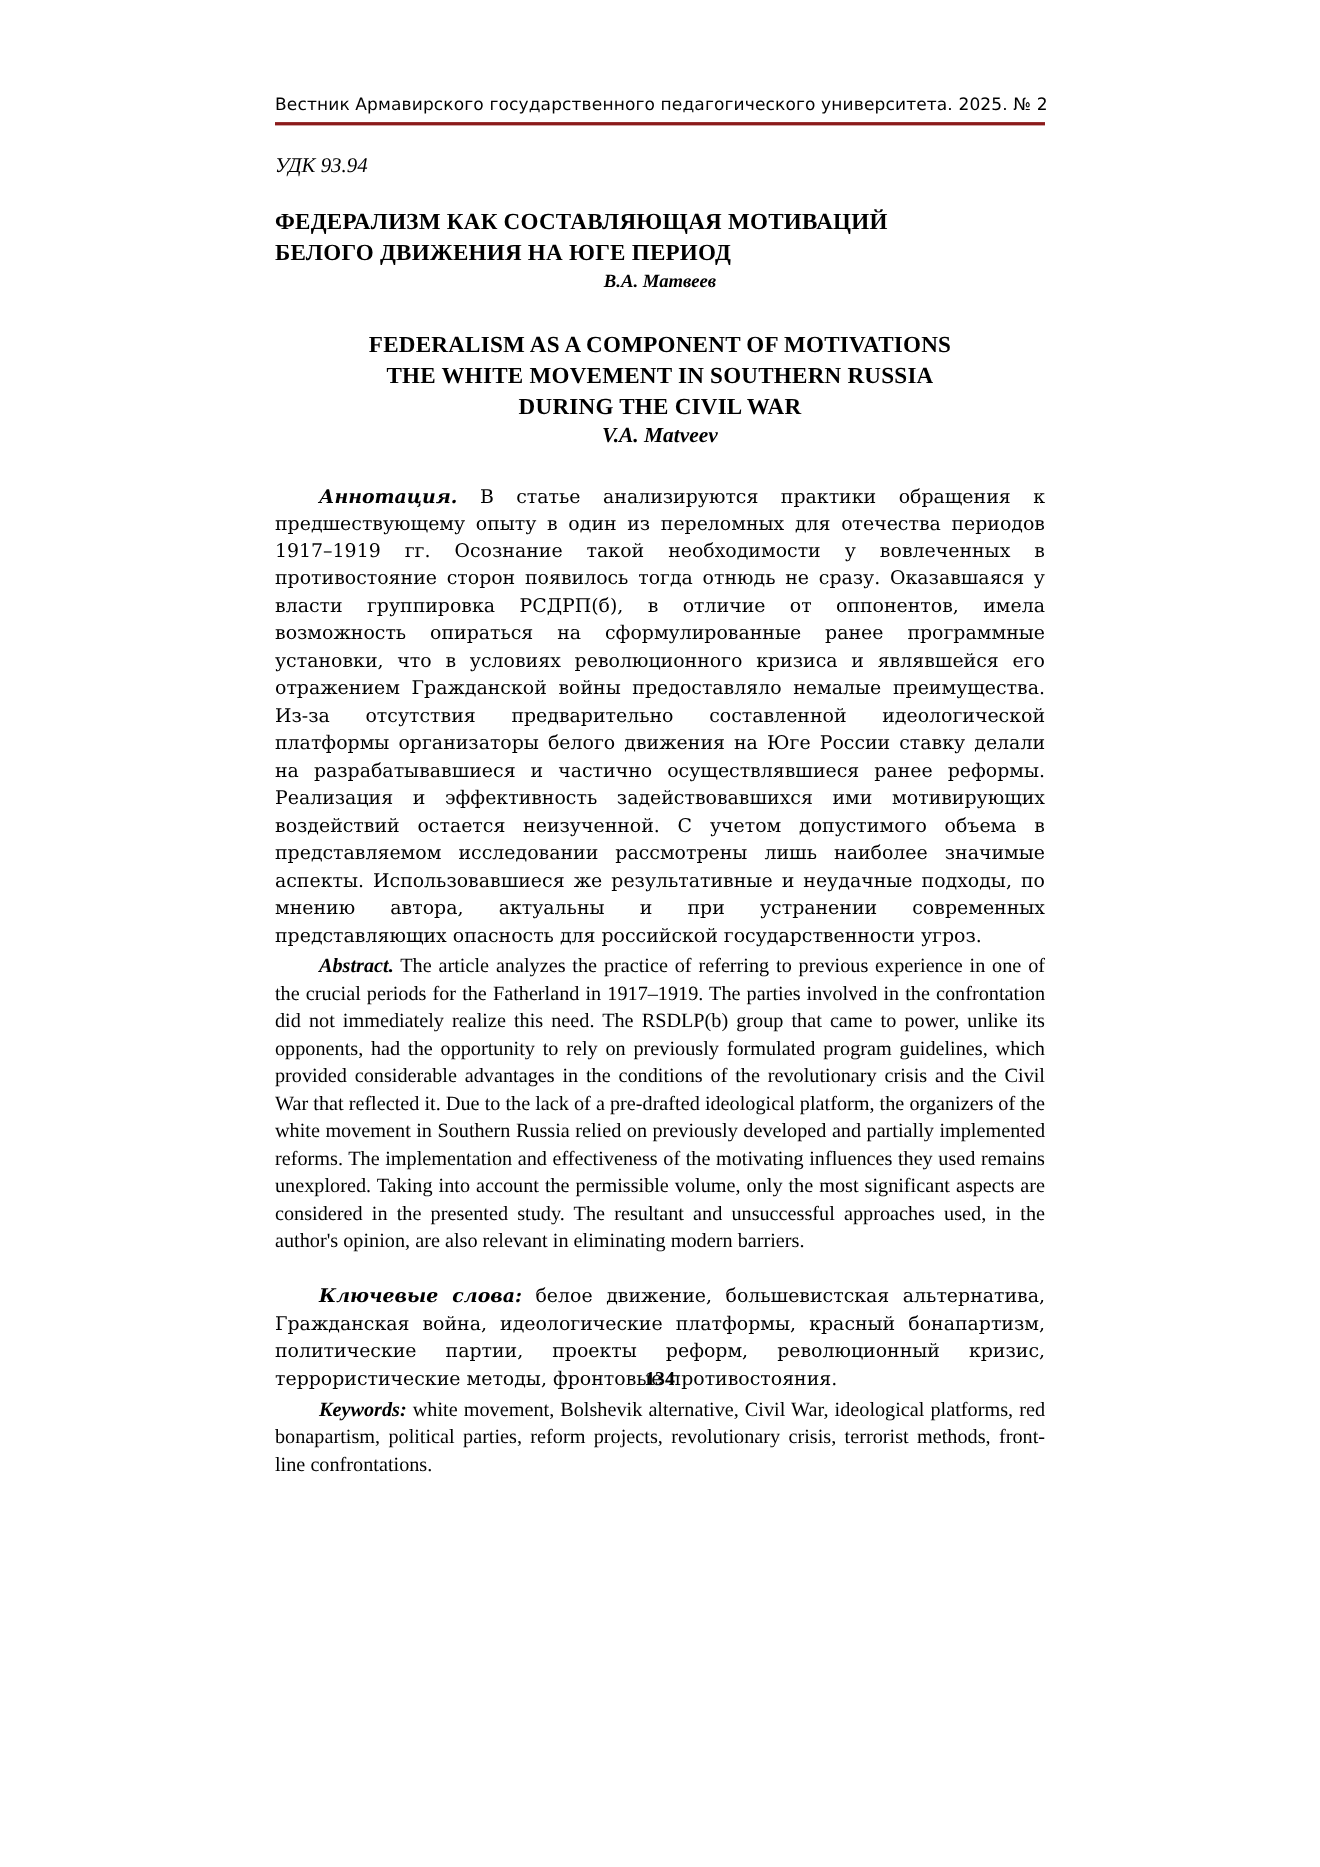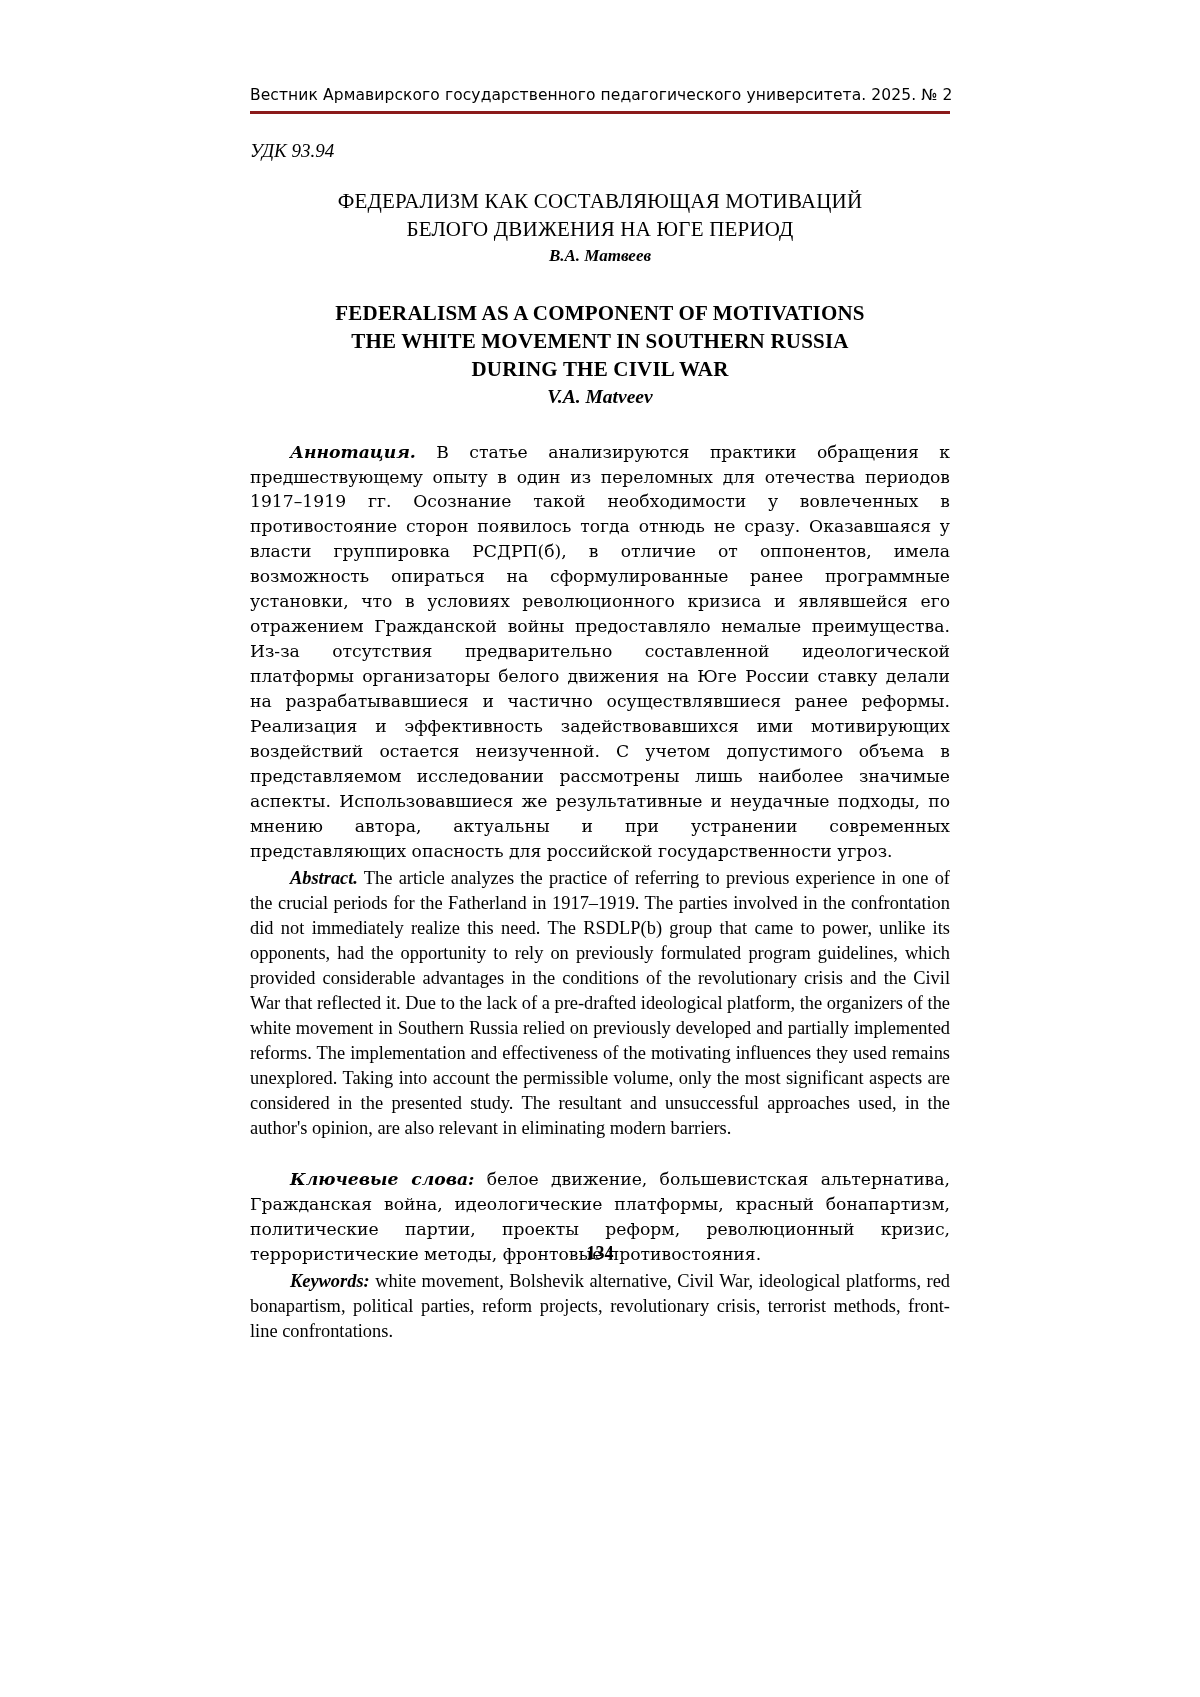--- a/index.html
+++ b/index.html
@@ -50,22 +50,21 @@
 
   
   .udk {
     font-style: italic;
     font-size: 19px;
     margin-bottom: 26px;
   }
 
   
   .title-ru {
-    text-align: center;
-    font-weight: normal;
+    font-weight: bold;
     font-size: 21px;
     line-height: 1.33;
     letter-spacing: 0.2px;
   }
   .author-ru {
     text-align: center;
     font-style: italic;
     font-weight: bold;
     font-size: 17px;
     margin-top: 2px;

